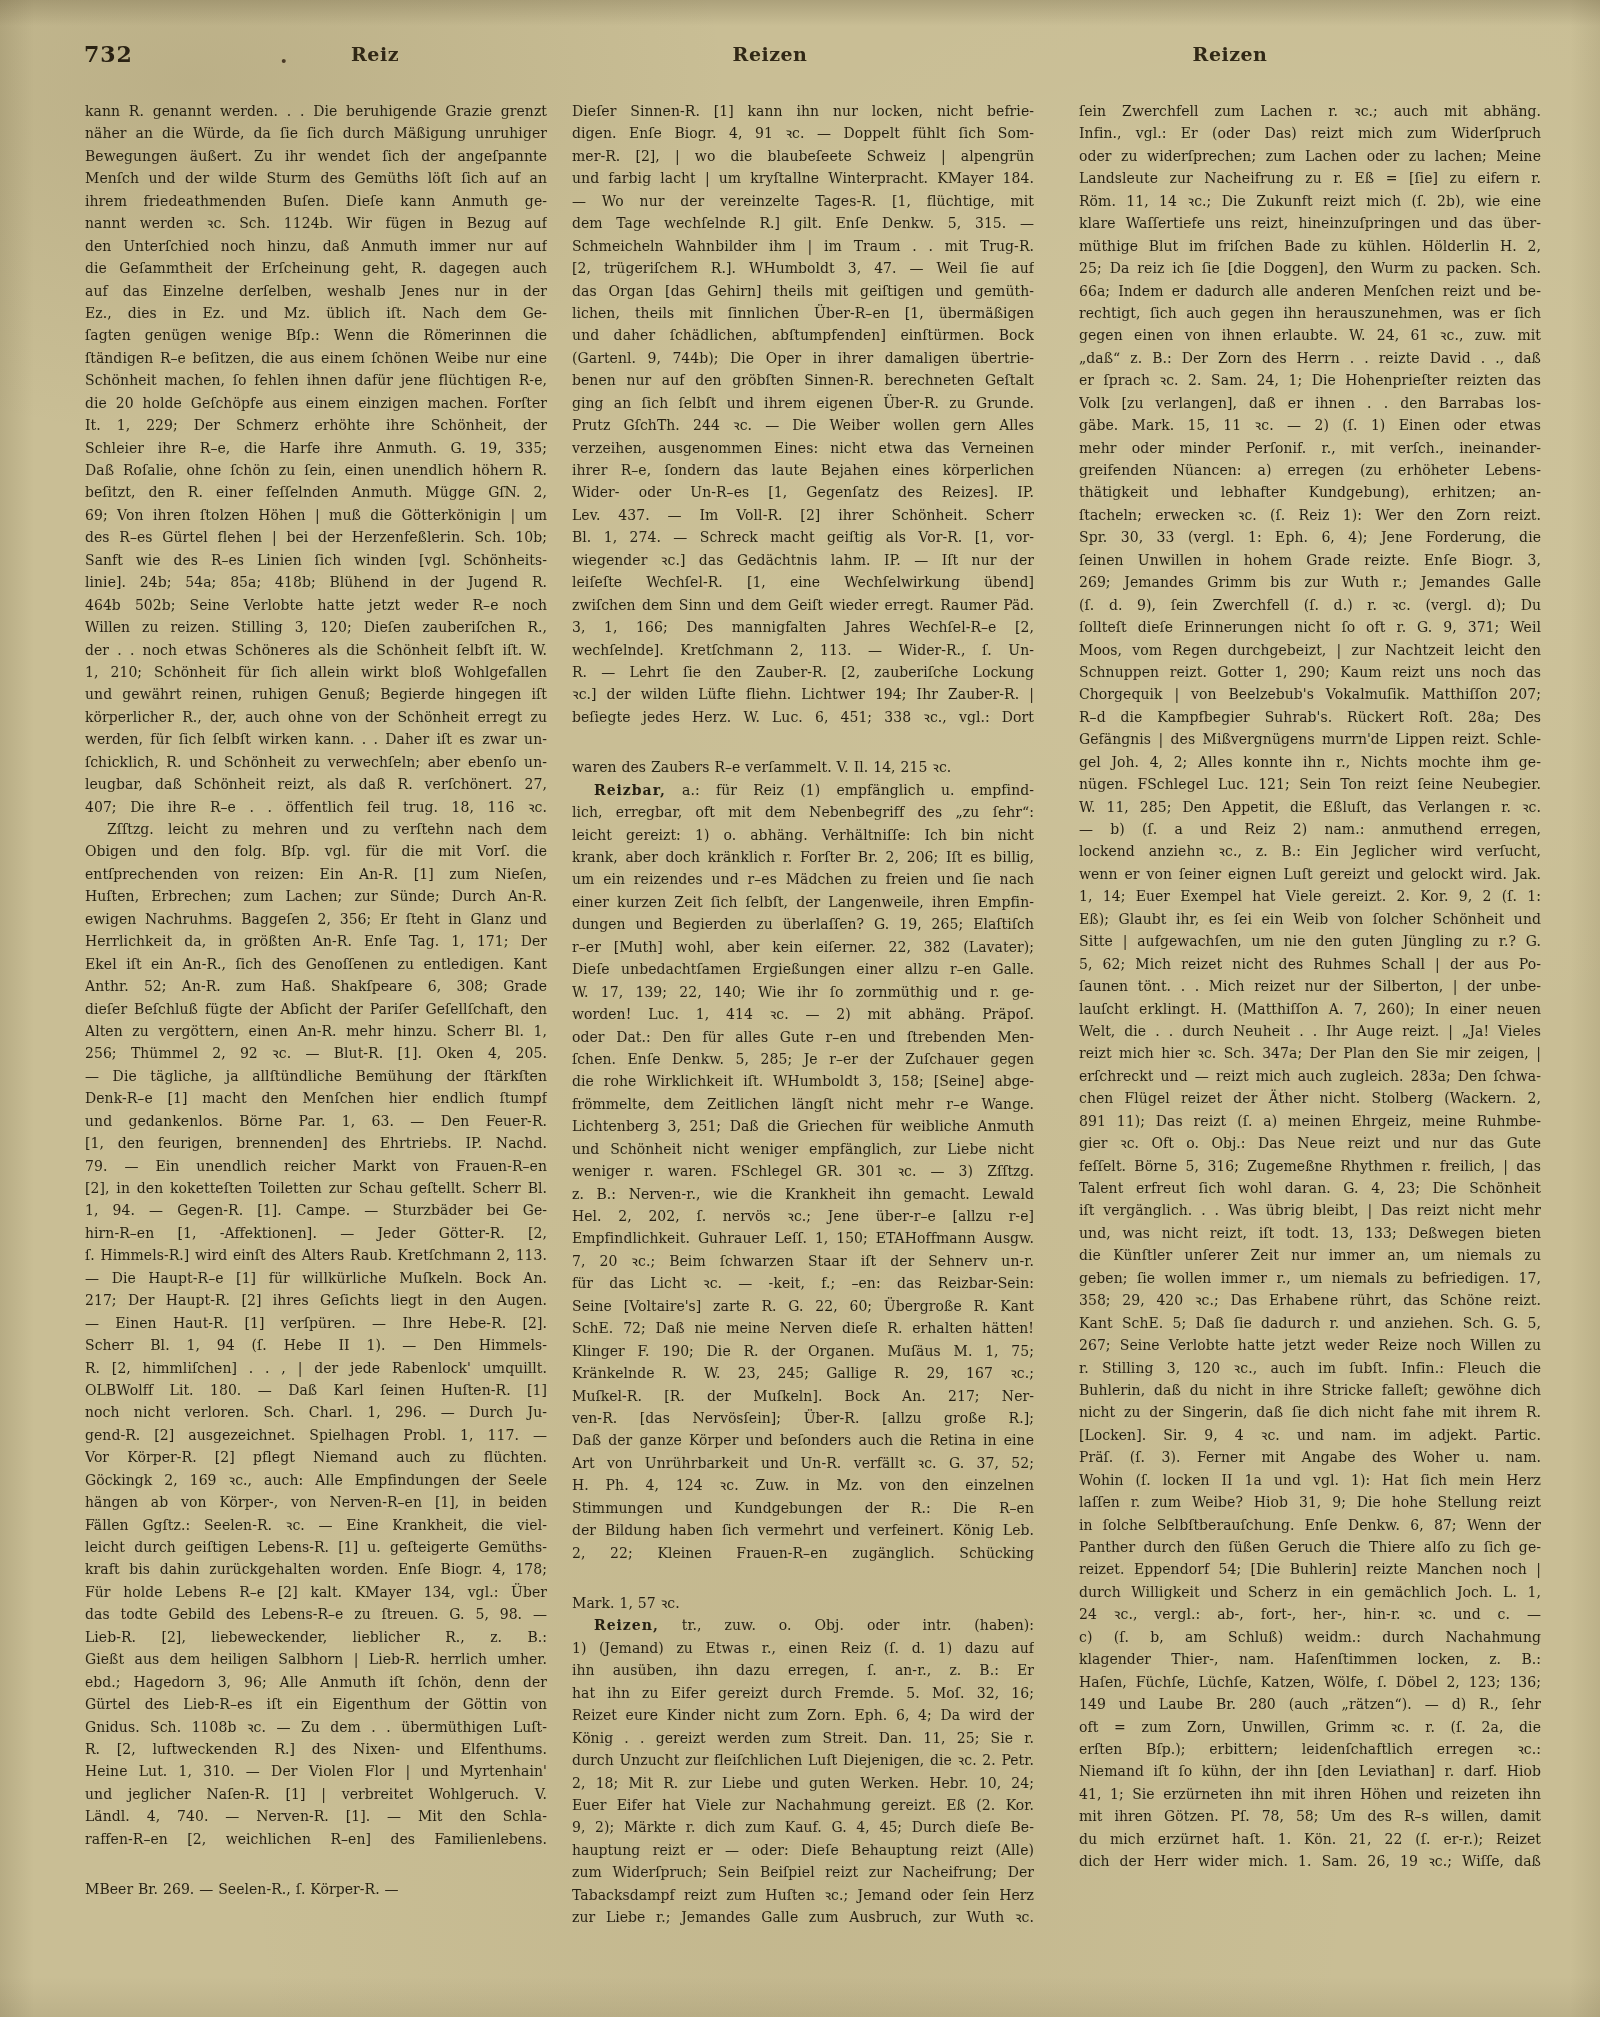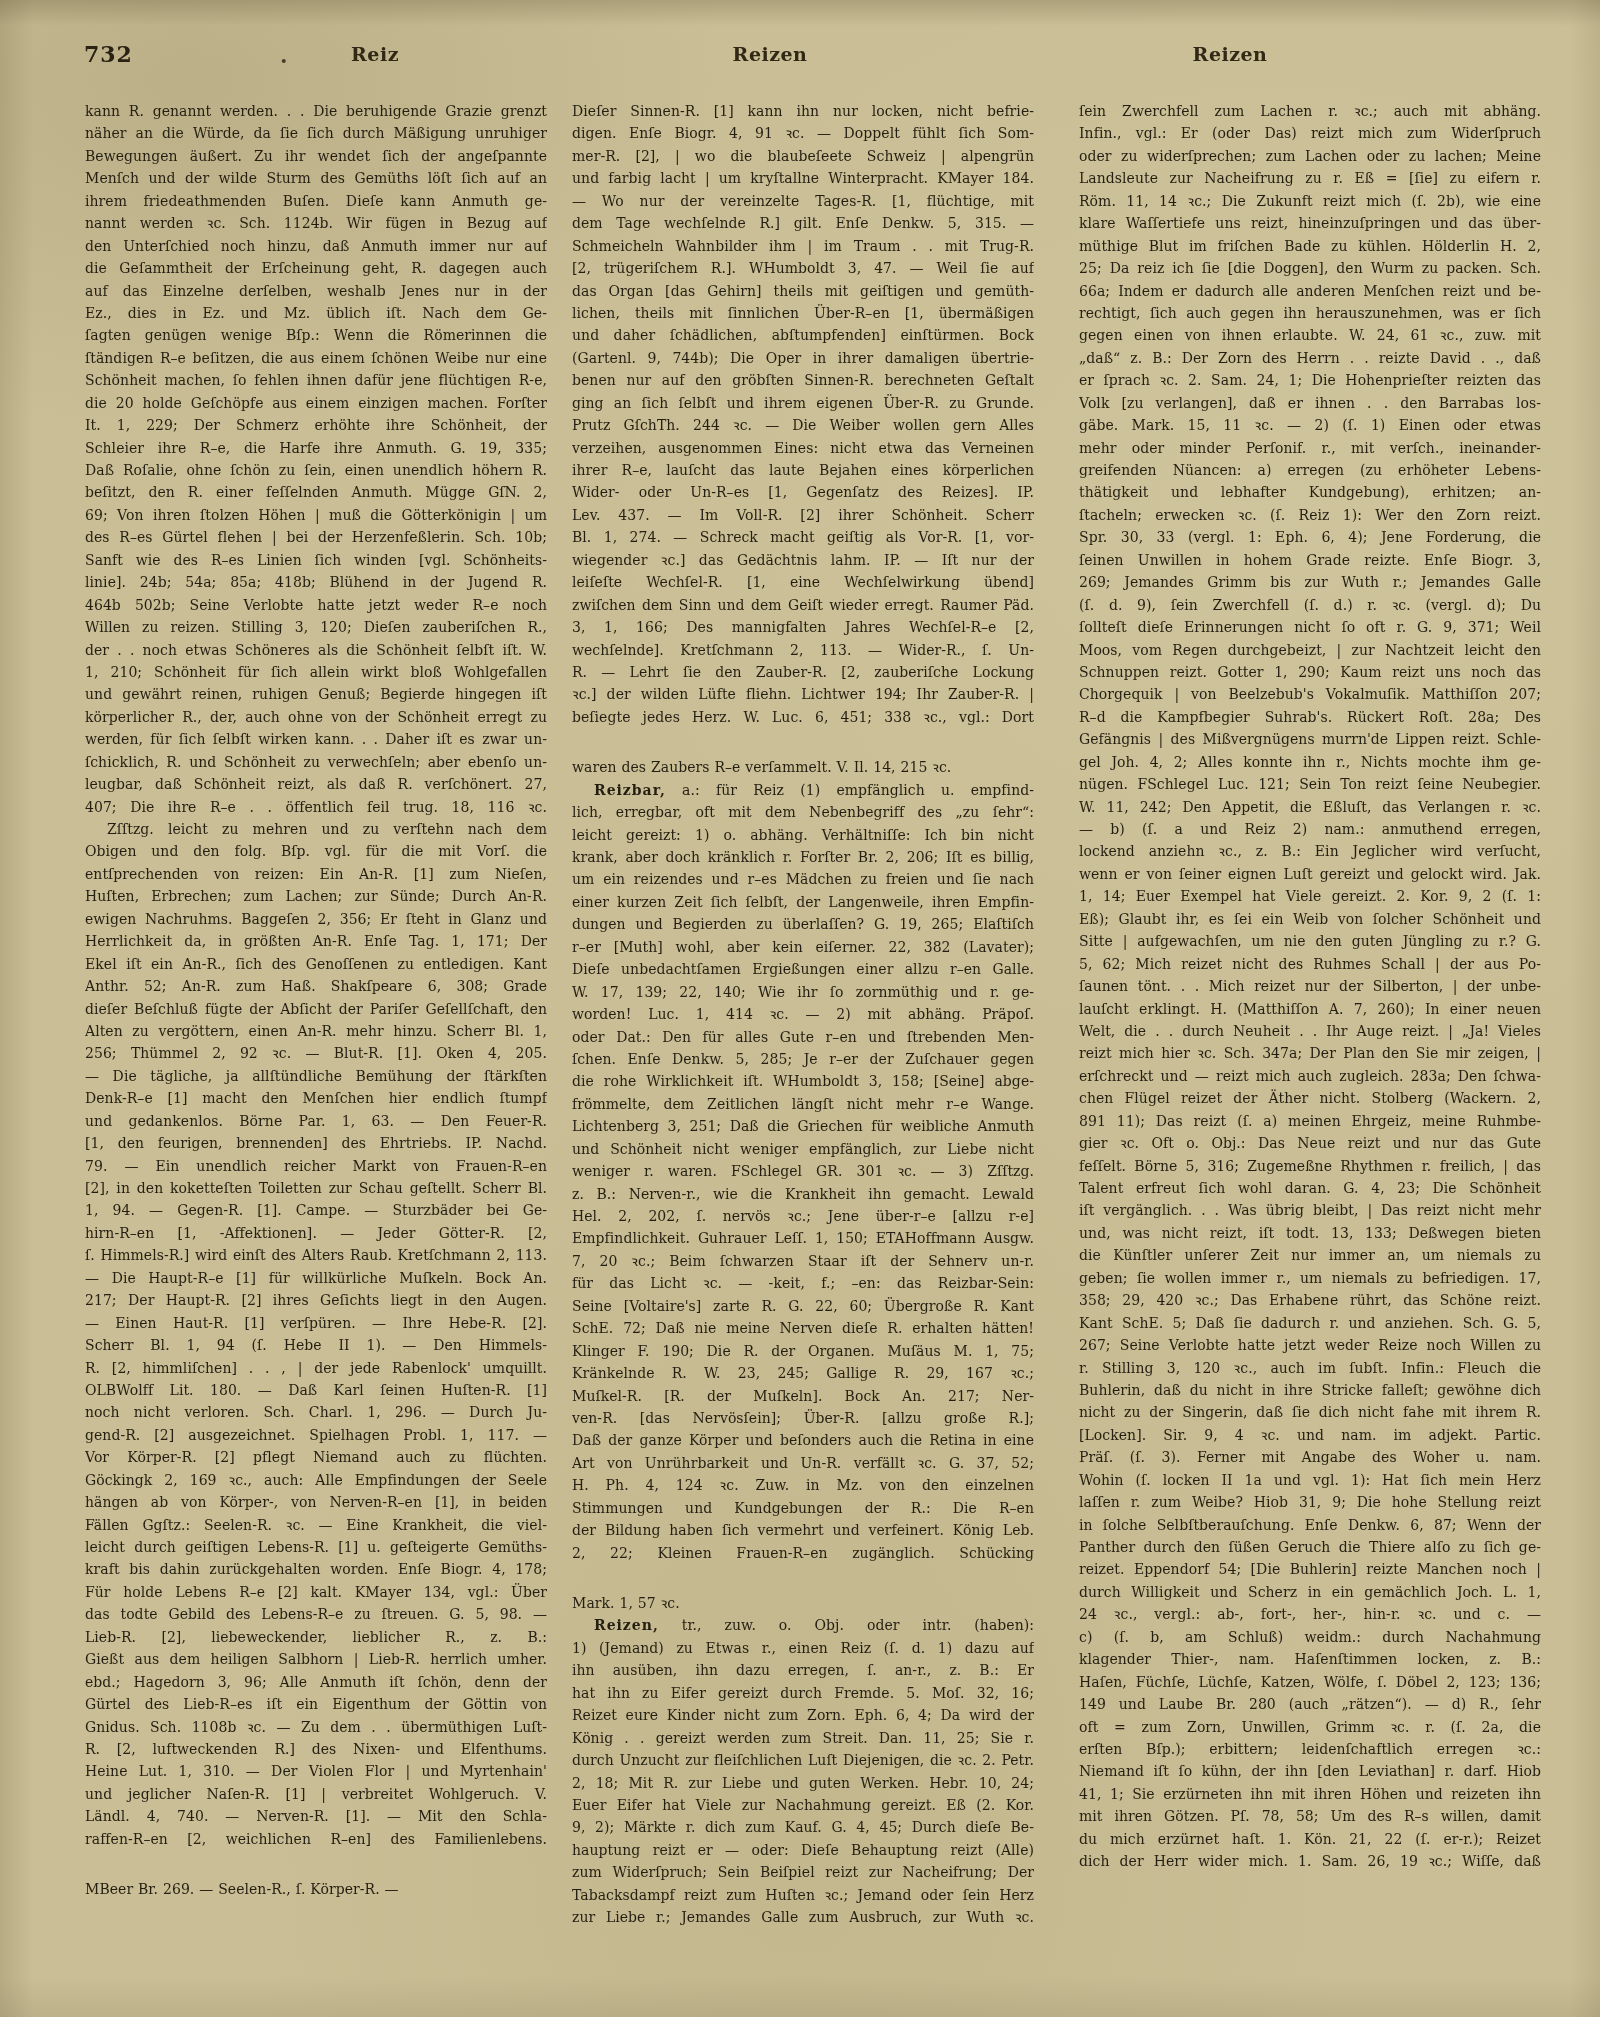--- a/index.html
+++ b/index.html
@@ -139,21 +139,21 @@
       <div class="line">Schmeicheln Wahnbilder ihm | im Traum . . mit Trug-R.</div>
       <div class="line">[2, trügeriſchem R.]. WHumboldt 3, 47. — Weil ſie auf</div>
       <div class="line">das Organ [das Gehirn] theils mit geiſtigen und gemüth-</div>
       <div class="line">lichen, theils mit ſinnlichen Über-R–en [1, übermäßigen</div>
       <div class="line">und daher ſchädlichen, abſtumpfenden] einſtürmen. Bock</div>
       <div class="line">(Gartenl. 9, 744b); Die Oper in ihrer damaligen übertrie-</div>
       <div class="line">benen nur auf den gröbſten Sinnen-R. berechneten Geſtalt</div>
       <div class="line">ging an ſich ſelbſt und ihrem eigenen Über-R. zu Grunde.</div>
       <div class="line">Prutz GſchTh. 244 ꝛc. — Die Weiber wollen gern Alles</div>
       <div class="line">verzeihen, ausgenommen Eines: nicht etwa das Verneinen</div>
-      <div class="line">ihrer R–e, lauſcht das laute Bejahen eines körperlichen</div>
+      <div class="line">ihrer R–e, ſondern das laute Bejahen eines körperlichen</div>
       <div class="line">Wider- oder Un-R–es [1, Gegenſatz des Reizes]. IP.</div>
       <div class="line">Lev. 437. — Im Voll-R. [2] ihrer Schönheit. Scherr</div>
       <div class="line">Bl. 1, 274. — Schreck macht geiſtig als Vor-R. [1, vor-</div>
       <div class="line">wiegender ꝛc.] das Gedächtnis lahm. IP. — Iſt nur der</div>
       <div class="line">leiſeſte Wechſel-R. [1, eine Wechſelwirkung übend]</div>
       <div class="line">zwiſchen dem Sinn und dem Geiſt wieder erregt. Raumer Päd.</div>
       <div class="line">3, 1, 166; Des mannigfalten Jahres Wechſel-R–e [2,</div>
       <div class="line">wechſelnde]. Kretſchmann 2, 113. — Wider-R., ſ. Un-</div>
       <div class="line">R. — Lehrt ſie den Zauber-R. [2, zauberiſche Lockung</div>
       <div class="line">ꝛc.] der wilden Lüfte fliehn. Lichtwer 194; Ihr Zauber-R. |</div>
@@ -235,21 +235,21 @@
       <div class="line">269; Jemandes Grimm bis zur Wuth r.; Jemandes Galle</div>
       <div class="line">(ſ. d. 9), ſein Zwerchfell (ſ. d.) r. ꝛc. (vergl. d); Du</div>
       <div class="line">ſollteſt dieſe Erinnerungen nicht ſo oft r. G. 9, 371; Weil</div>
       <div class="line">Moos, vom Regen durchgebeizt, | zur Nachtzeit leicht den</div>
       <div class="line">Schnuppen reizt. Gotter 1, 290; Kaum reizt uns noch das</div>
       <div class="line">Chorgequik | von Beelzebub's Vokalmuſik. Matthiſſon 207;</div>
       <div class="line">R–d die Kampfbegier Suhrab's. Rückert Roſt. 28a; Des</div>
       <div class="line">Gefängnis | des Mißvergnügens murrn'de Lippen reizt. Schle-</div>
       <div class="line">gel Joh. 4, 2; Alles konnte ihn r., Nichts mochte ihm ge-</div>
       <div class="line">nügen. FSchlegel Luc. 121; Sein Ton reizt ſeine Neubegier.</div>
-      <div class="line">W. 11, 242; Den Appetit, die Eßluſt, das Verlangen r. ꝛc.</div>
+      <div class="line">W. 11, 285; Den Appetit, die Eßluſt, das Verlangen r. ꝛc.</div>
       <div class="line">— b) (ſ. a und Reiz 2) nam.: anmuthend erregen,</div>
       <div class="line">lockend anziehn ꝛc., z. B.: Ein Jeglicher wird verſucht,</div>
       <div class="line">wenn er von ſeiner eignen Luſt gereizt und gelockt wird. Jak.</div>
       <div class="line">1, 14; Euer Exempel hat Viele gereizt. 2. Kor. 9, 2 (ſ. 1:</div>
       <div class="line">Eß); Glaubt ihr, es ſei ein Weib von ſolcher Schönheit und</div>
       <div class="line">Sitte | aufgewachſen, um nie den guten Jüngling zu r.? G.</div>
       <div class="line">5, 62; Mich reizet nicht des Ruhmes Schall | der aus Po-</div>
       <div class="line">ſaunen tönt. . . Mich reizet nur der Silberton, | der unbe-</div>
       <div class="line">lauſcht erklingt. H. (Matthiſſon A. 7, 260); In einer neuen</div>
       <div class="line">Welt, die . . durch Neuheit . . Ihr Auge reizt. | „Ja! Vieles</div>

